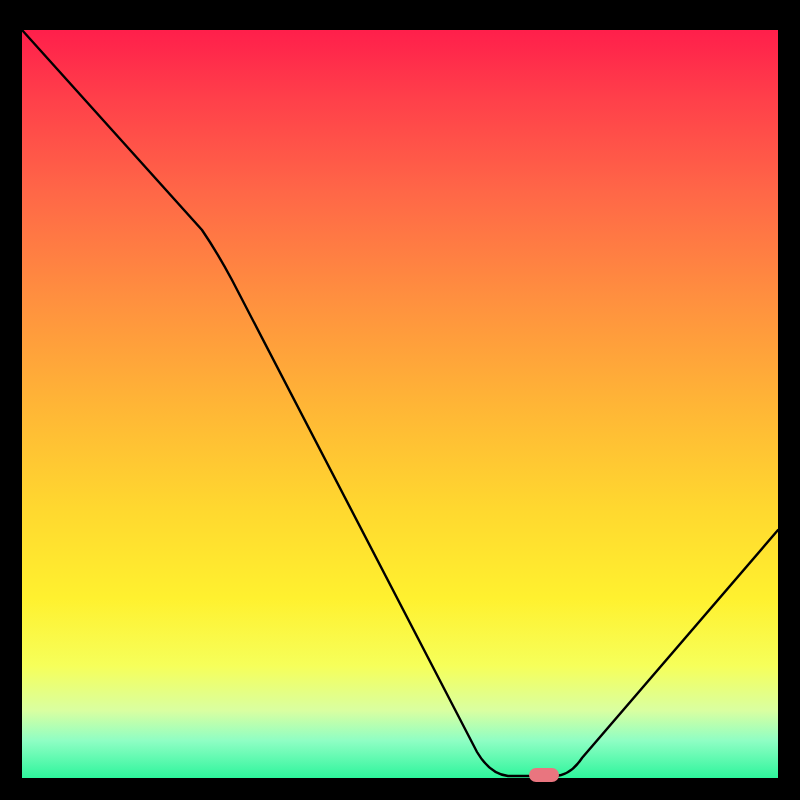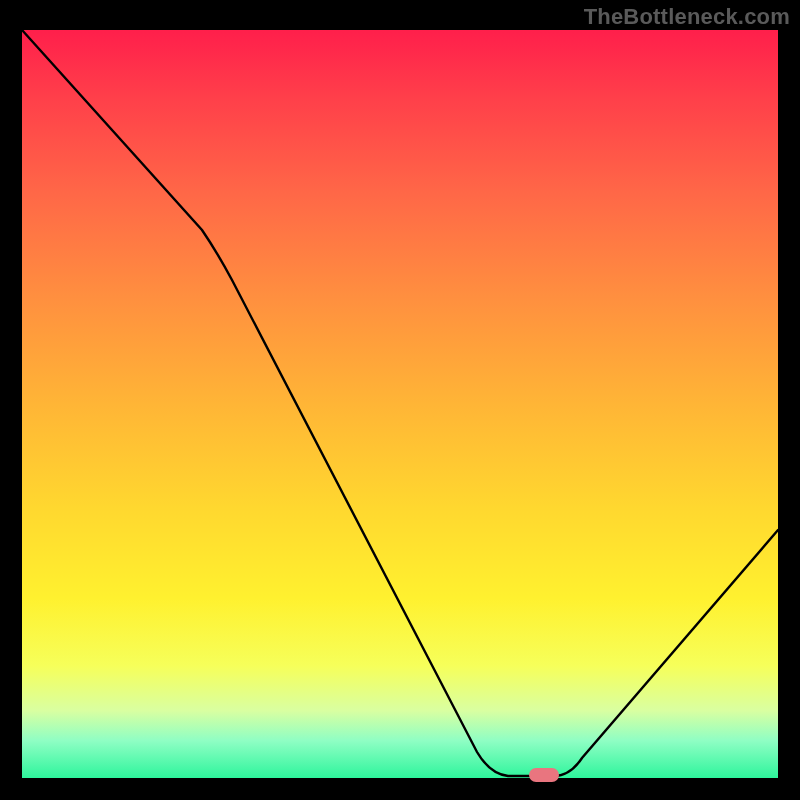--- a/index.html
+++ b/index.html
@@ -65,21 +65,20 @@
     border-radius: 7px;
     background: #e9757f;
     transform: translate(-50%, -50%);
   }
 </style>
 </head>
 <body>
 
 <div class="frame">
 
-  <div class="watermark">TheBottleneck.com</div>
 
   <div class="plot-area">
 
     <div class="gradient"></div>
 
     <svg class="curve" viewBox="0 0 756 748" preserveAspectRatio="none">
       <path id="curve-path" fill="none" stroke="#000" stroke-width="2.4" stroke-linecap="round" d="M 0 0 L 180 200 Q 195 222 210 250 L 455 722 Q 468 744 486 746 L 532 746 Q 548 746 560 728 L 756 500"></path>
     </svg>
 
     <div id="marker" class="marker" style="left: 521.64px; top: 745px;"></div>

